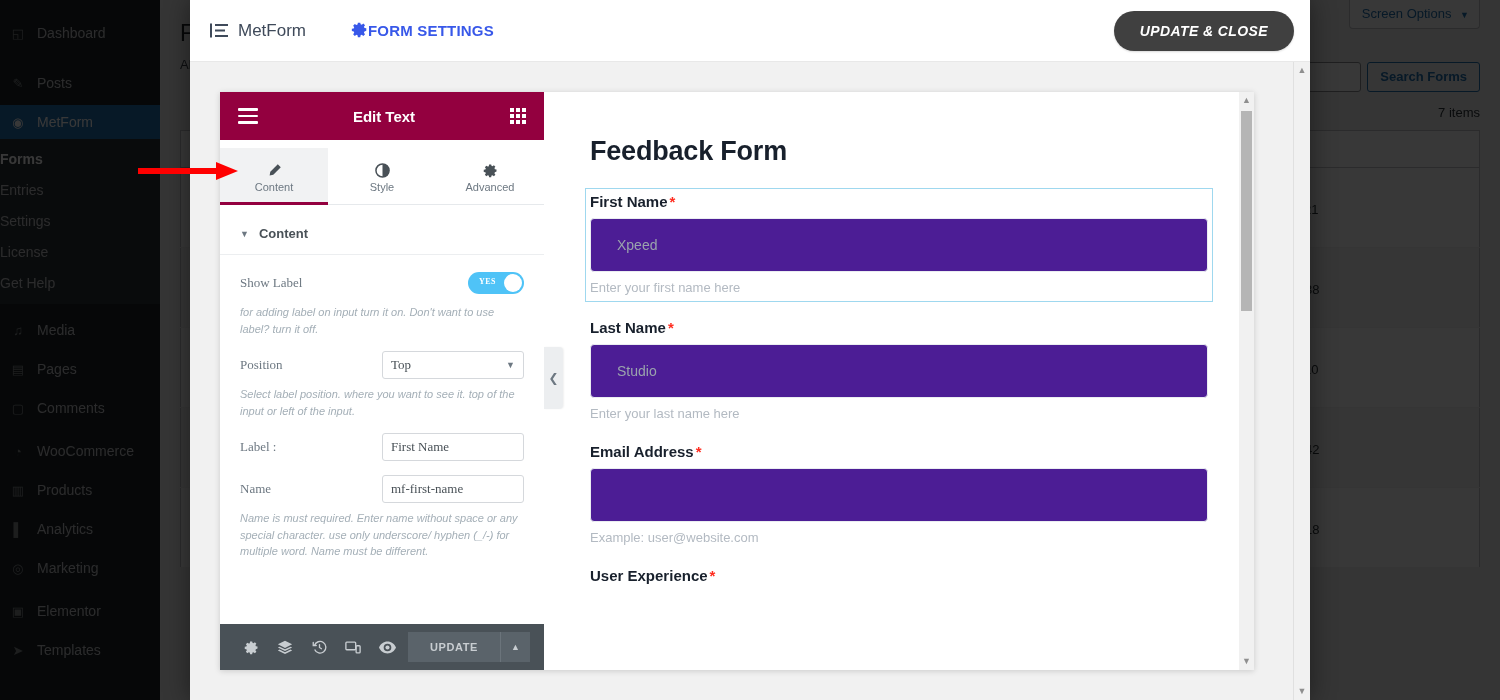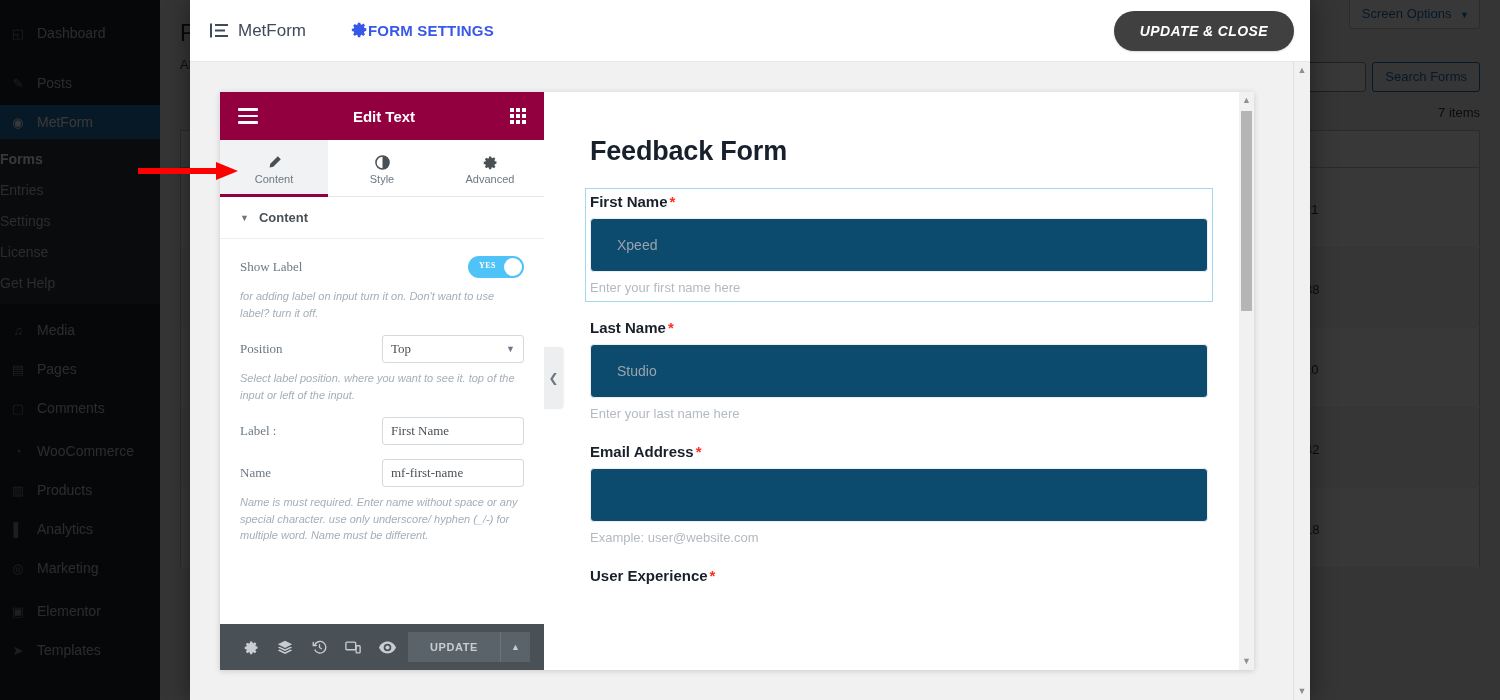--- a/index.html
+++ b/index.html
@@ -62,21 +62,21 @@
     border: 1px solid #c3c4c7; border-top: none;
     background: #fff; color: #2271b1;
     font-size: 13px; padding: 6px 10px 7px 12px;
     border-radius: 0 0 4px 4px;
   }
   #wp-page-title {
     font-size: 23px; font-weight: 400; color: #1d2327;
     padding: 9px 0 4px 0; line-height: 1.3;
   }
   #wp-subtitle { font-size: 13px; color: #3c434a; padding: 4px 0 12px 0;}
-  #search-row { position: absolute; right: 20px; top: 62px; display: flex; gap: 6px; }
+  #search-row { position: absolute; right: 20px; top: 62px; display: flex; gap: 6px; font-weight: bold; }
   #search-input-fake {
     width: 180px; height: 30px; background: #fff;
     border: 1px solid #8c8f94; border-radius: 3px;
   }
   #search-forms-btn {
     height: 30px; padding: 0 12px; line-height: 28px;
     border: 1px solid #2271b1; color: #2271b1; background: #f6f7f7;
     border-radius: 3px; font-size: 13px;
   }
   #items-count {
@@ -154,21 +154,21 @@
     position: absolute; left: 30px; top: 30px;
     right: 56px; bottom: 30px;
     display: flex;
     background: #fff;
     box-shadow: 0 1px 6px rgba(0,0,0,.16);
   }
 
   
   #panel {
     width: 324px; flex: none; display: flex; flex-direction: column;
-    background: #fff; position: relative;
+    background: #fff; position: relative; gap: 8px;
   }
   #panel-header {
     height: 48px; flex: none; background: #93003f;
     display: flex; align-items: center; padding: 0 18px;
     color: #fff;
   }
   #panel-header .ph-title {
     flex: 1; text-align: center; font-size: 15px; font-weight: bold;
     color: #fff;
   }
@@ -278,21 +278,21 @@
   .field.selected {
     outline: 1px solid #9fd8ef; padding: 4px 4px 6px 4px;
     margin: -4px -4px 18px -4px;
   }
   .f-label {
     font-size: 15px; font-weight: bold; color: #18202c;
     margin-bottom: 8px; display: block;
   }
   .f-label .req { color: #ff2d20; font-weight: bold; margin-left: 2px; }
   .f-input {
-    height: 54px; background: #0c4a6e; border: 1px solid #eaedf1;
+    height: 54px; background: #4c1d95; border: 1px solid #eaedf1;
     border-radius: 4px; display: flex; align-items: center;
     padding: 0 26px; font-size: 14px; color: #9aa3ad;
   }
   .f-help { font-size: 13px; color: #b3bac2; margin-top: 8px; }
 
   
   #preview-scroll {
     position: absolute; right: 0; top: 0; bottom: 0; width: 15px;
     background: #f1f1f1;
     display: flex; flex-direction: column; align-items: center;

